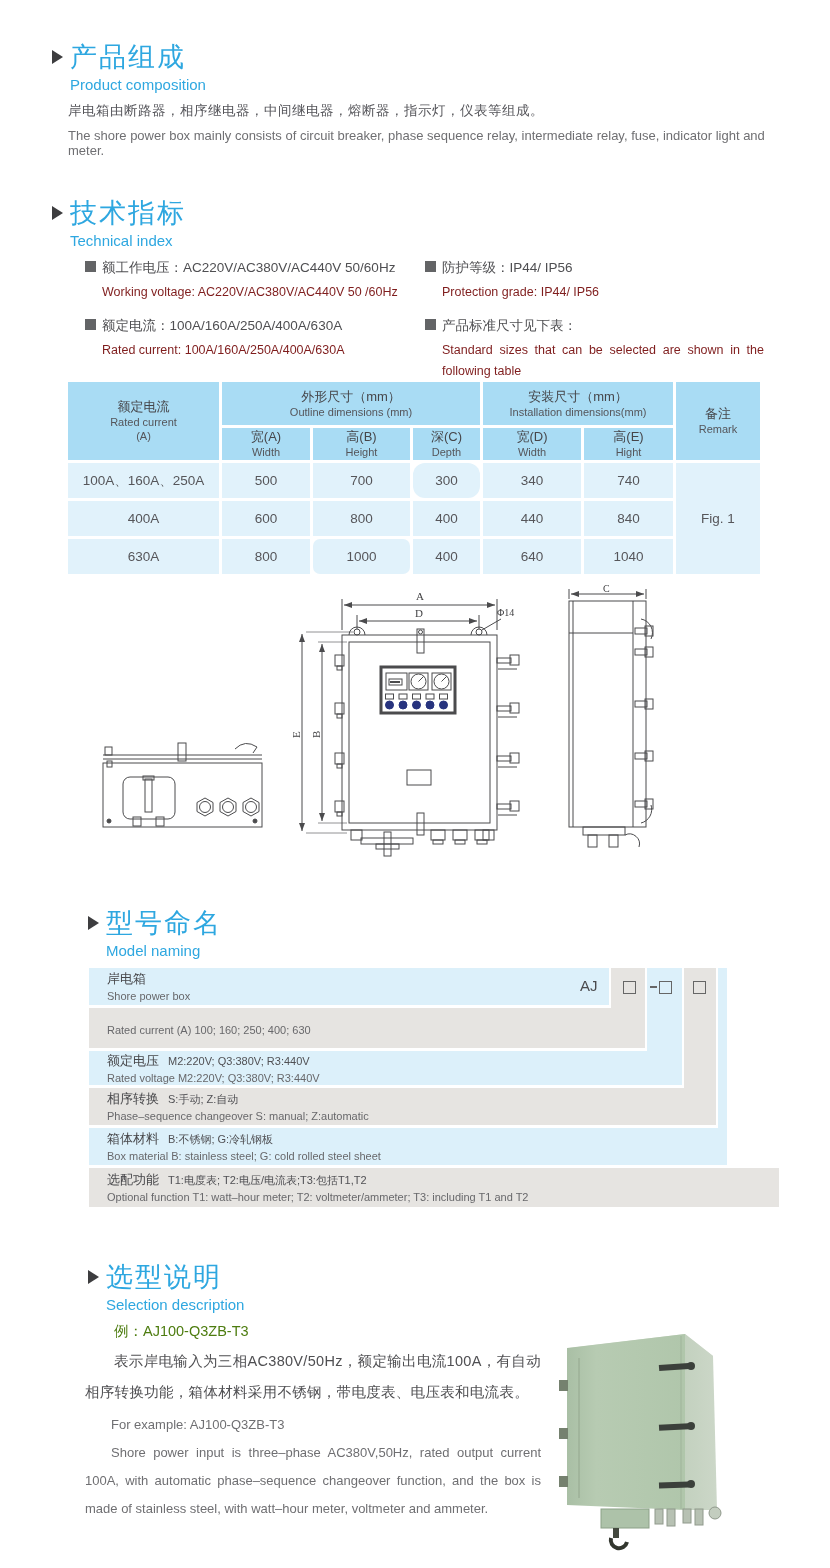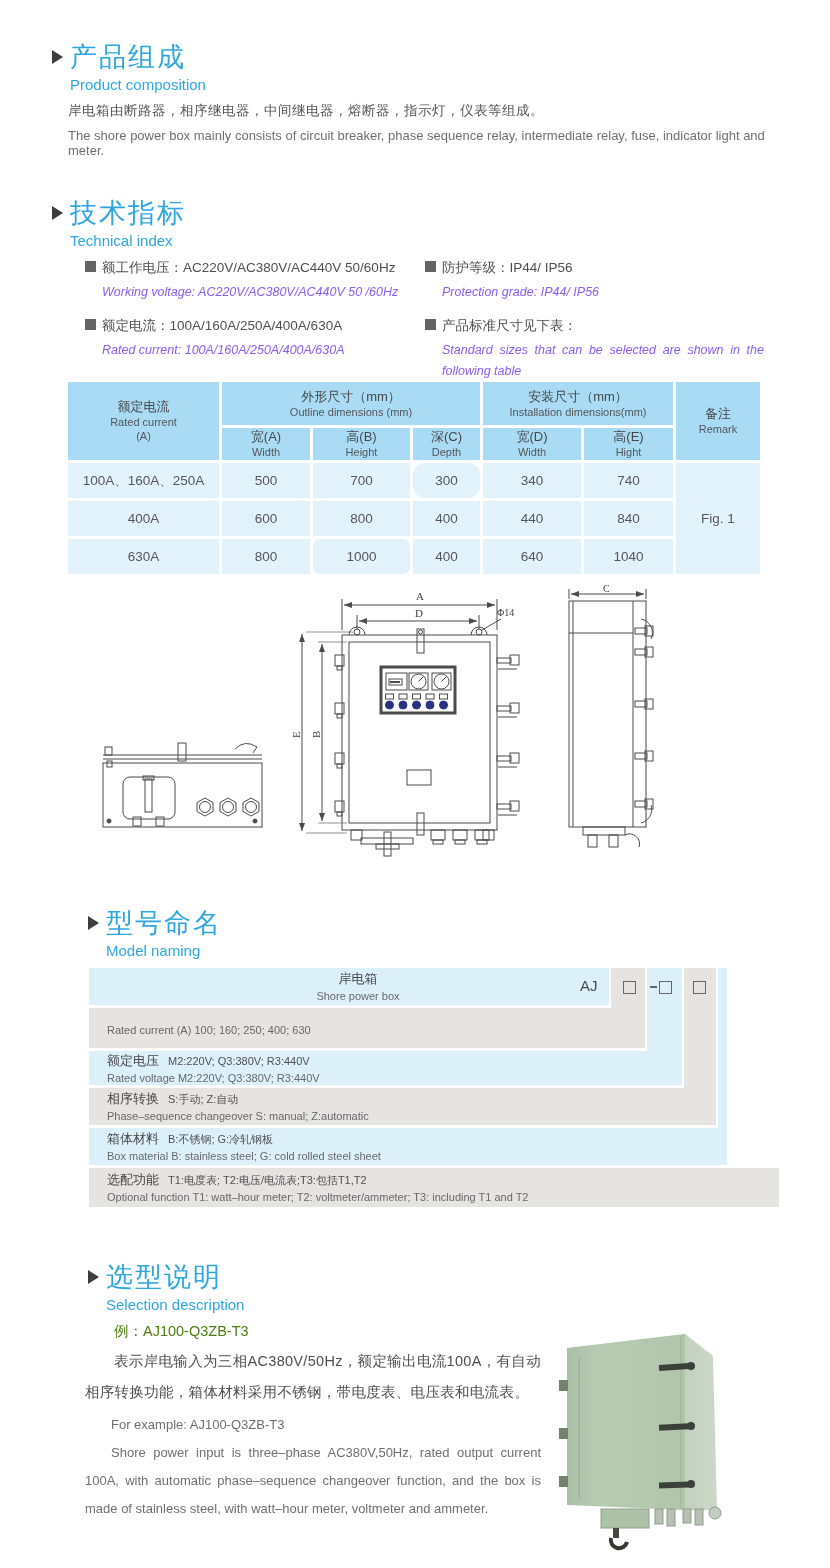--- a/index.html
+++ b/index.html
@@ -18,21 +18,21 @@
 
   
   #sec1{left:52px;top:42px;width:740px;}
   .p-cn{font-size:13.5px;color:#55555a;letter-spacing:.5px;}
   .p-en{font-size:13px;color:#6f6f72;}
 
   
   .spec-cols{position:absolute;}
   .spec-cn{font-size:13.5px;color:#4f4f52;line-height:25px;white-space:nowrap;}
   .sq{display:inline-block;width:11px;height:11px;background:#636466;margin-right:6px;}
-  .spec-en{font-size:12.5px;color:#8b5cf6;line-height:21px;margin:2px 0 10px 17px;font-style:italic;}
+  .spec-en{font-size:12.5px;color:#7f1d1d;line-height:21px;margin:2px 0 10px 17px;}
   .just{text-align:justify;}
 
   
   #size-table{left:68px;top:382px;display:grid;
     grid-template-columns:151px 88px 97px 67px 98px 89px 84px;
     grid-template-rows:43px 32px 35px 35px 35px;gap:3px;}
   .tc{display:flex;flex-direction:column;align-items:center;justify-content:center;text-align:center;}
   .hd{background:#a9dcf4;}
   .bd{background:#e1f2fb;}
   .t-cn{font-size:13px;color:#46464a;line-height:16px;}
@@ -392,21 +392,21 @@
     </div>
   </div>
 
   <div id="model-table" class="abs">
 
     <div class="m-strip m-grey" style="left:522px;width:34px;height:40px;"></div>
     <div class="m-strip m-blue" style="left:558px;width:35px;height:83px;"></div>
     <div class="m-strip m-grey" style="left:595px;width:32px;height:120px;"></div>
     <div class="m-strip m-blue" style="left:629px;width:9px;height:160px;"></div>
 
-    <div class="m-row m-blue" style="top:0;height:37px;width:520px;text-align:center;">
+    <div class="m-row m-blue" style="top:0;height:37px;width:520px;">
       <span class="m-cn">岸电箱</span>
       <span class="m-en">Shore power box</span>
     </div>
     <div class="m-row m-grey" style="top:40px;height:40px;width:556px;">
       <span class="m-en">Rated current (A) 100; 160; 250; 400; 630</span>
     </div>
     <div class="m-row m-blue" style="top:83px;height:34px;width:593px;">
       <span class="m-cn"><span>额定电压</span><span class="m-det">M2:220V;  Q3:380V;  R3:440V</span></span>
       <span class="m-en">Rated voltage  M2:220V;  Q3:380V;  R3:440V</span>
     </div>

